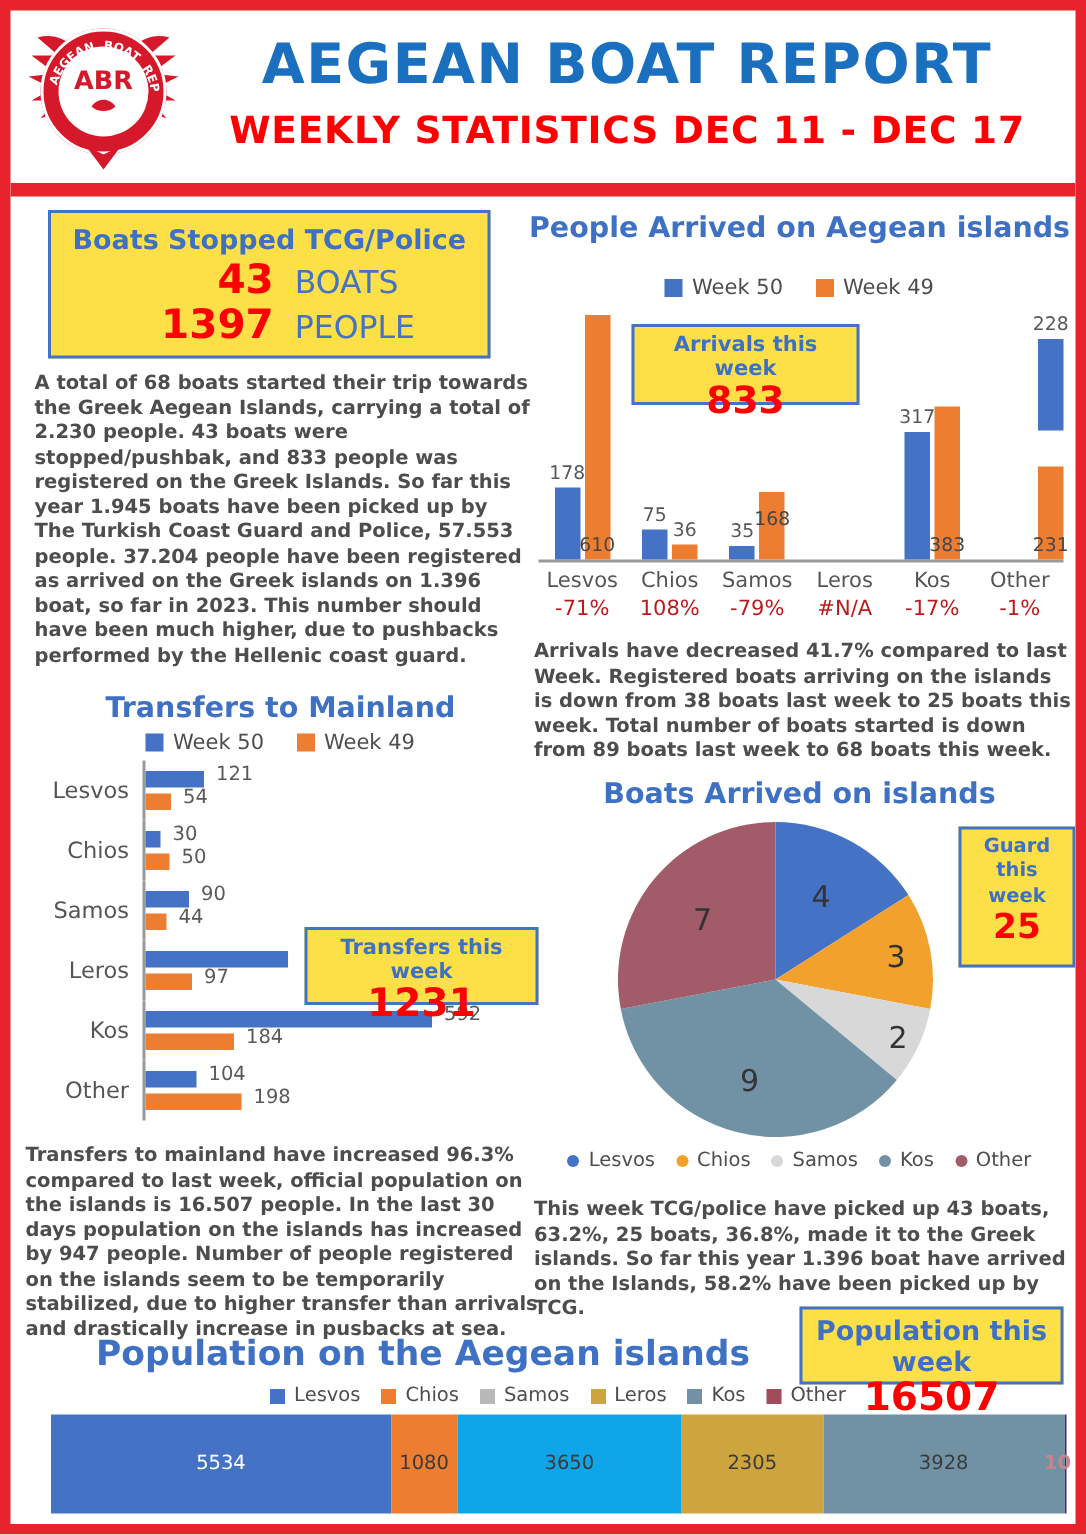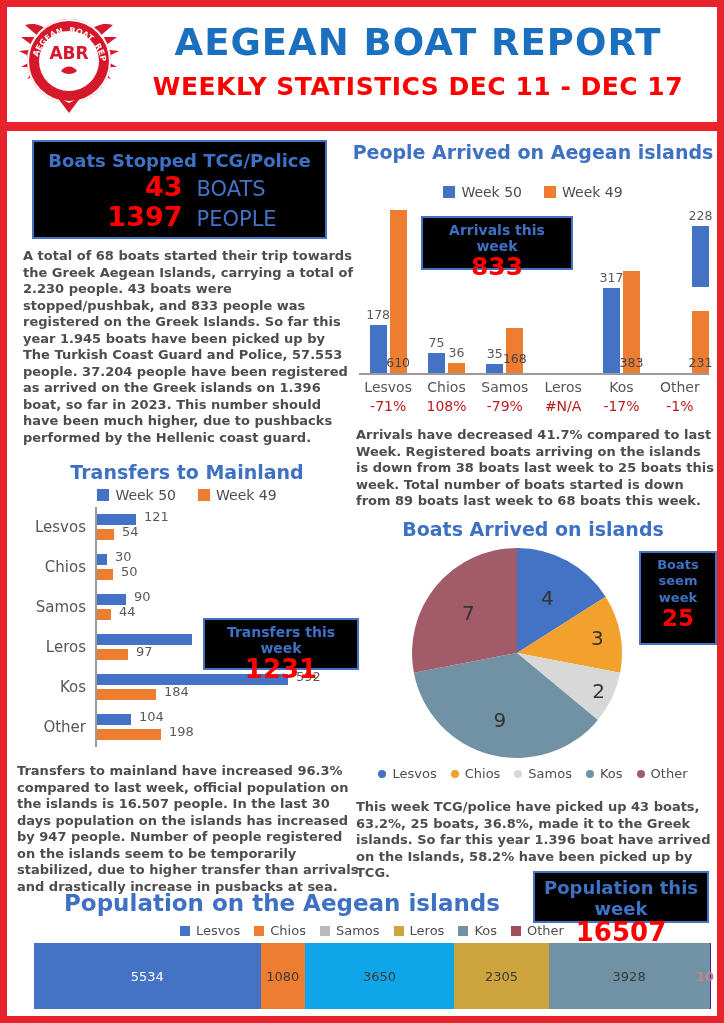--- a/index.html
+++ b/index.html
@@ -8,21 +8,21 @@
     position:relative;width:724px;height:1023px;background:#fff;
     border:7px solid #e8232b;overflow:hidden;
     font-family:"DejaVu Sans",sans-serif;
   }
   .abs{position:absolute;}
   
   .hdr-title{font-weight:bold;color:#1a6fbf;font-size:37px;letter-spacing:1px;text-align:center;white-space:nowrap;}
   .hdr-sub{font-weight:bold;color:#ff0000;font-size:25px;letter-spacing:0.5px;text-align:center;white-space:nowrap;margin-top:8px;}
   .divider{background:#e8232b;height:9px;left:0;right:0;top:115px;}
   
-  .stat-box{border:2px solid #4472c4;background:#000000;text-align:center;padding:4px 4px;}
+  .stat-box{border:2px solid #4472c4;background:#fde047;text-align:center;padding:4px 4px;}
   .stat-box .bt{color:#3e71c4;font-weight:bold;}
   .stat-box .bv{color:#ff0000;font-weight:bold;line-height:1.05;}
   
   .bs-title{color:#3e71c4;font-weight:bold;font-size:18px;text-align:center;margin-top:4px;}
   .bs-row{display:flex;align-items:baseline;justify-content:center;margin-top:2px;}
   .bs-num{color:#ff0000;font-weight:bold;font-size:27px;width:130px;text-align:right;line-height:1.05;}
   .bs-lab{color:#4472c4;font-size:21px;margin-left:14px;width:110px;text-align:left;}
   
   .para{color:#4d4d4d;font-weight:bold;font-size:13px;line-height:1.27;}
   
@@ -135,21 +135,21 @@
             <div class="vlab" style="bottom: 12.6px; color: rgb(89, 89, 89);">36</div>
           </div>
         </div>
         <div class="vgroup" style="width: 16.6667%;">
           <div class="vcol">
             <div class="vbar" style="height: 9.4px; background: rgb(68, 114, 196);"></div>
             <div class="vlab" style="bottom: 12.4px; color: rgb(89, 89, 89);">35</div>
           </div>
           <div class="vcol">
             <div class="vbar" style="height: 44.9px; background: rgb(237, 125, 49);"></div>
-            <div class="vlab" style="bottom: 7px; color: rgb(71, 71, 71);">168</div>
+            <div class="vlab" style="bottom: 20px; color: rgb(71, 71, 71);">168</div>
           </div>
         </div>
         <div class="vgroup" style="width: 16.6667%;">
           <div class="vcol"></div>
           <div class="vcol"></div>
         </div>
         <div class="vgroup" style="width: 16.6667%;">
           <div class="vcol">
             <div class="vbar" style="height: 84.7px; background: rgb(68, 114, 196);"></div>
             <div class="vlab" style="bottom: 87.7px; color: rgb(89, 89, 89);">317</div>
@@ -273,21 +273,21 @@
       <path d="M111,111 L199.65443217771158,54.738186527205364 A105,105 0 0 1 214.1401613265123,130.67503803150112 Z" fill="#f2a22c"></path>
       <text x="191.4493258346796" y="102.65347033542916" text-anchor="middle" class="pie-num">3</text>
       <path d="M111,111 L214.1401613265123,130.67503803150112 A105,105 0 0 1 191.90389049145787,177.92951892361242 Z" fill="#d8d8d8"></path>
       <text x="192.70588283768154" y="156.44787002832607" text-anchor="middle" class="pie-num">2</text>
       <path d="M111,111 L191.90389049145787,177.92951892361242 A105,105 0 0 1 7.859838673487687,130.6750380315011 Z" fill="#7191a5"></path>
       <text x="93.76579081947554" y="185.12281306621412" text-anchor="middle" class="pie-num">9</text>
       <path d="M111,111 L7.859838673487687,130.6750380315011 A105,105 0 0 1 110.99999999999997,6 Z" fill="#a25b68"></path>
       <text x="62.45766570512526" y="77.84228864583258" text-anchor="middle" class="pie-num">7</text>
     </svg>
   <div class="abs stat-box" style="left:632px;top:544px;width:78px;height:94px;z-index:5;">
-    <div class="bt" style="font-size:13px;line-height:1.25;">Boats seem week</div>
+    <div class="bt" style="font-size:13px;line-height:1.25;">Guard this week</div>
     <div class="bv" style="font-size:23px;">25</div>
   </div>
   <div class="abs legend small" id="pie-legend" style="left:345px;top:759px;width:362px;">
       <div class="it">
         <span class="dot" style="background: rgb(68, 114, 196);"></span>
         <span>Lesvos</span>
       </div>
       <div class="it">
         <span class="dot" style="background: rgb(242, 162, 44);"></span>
         <span>Chios</span>

